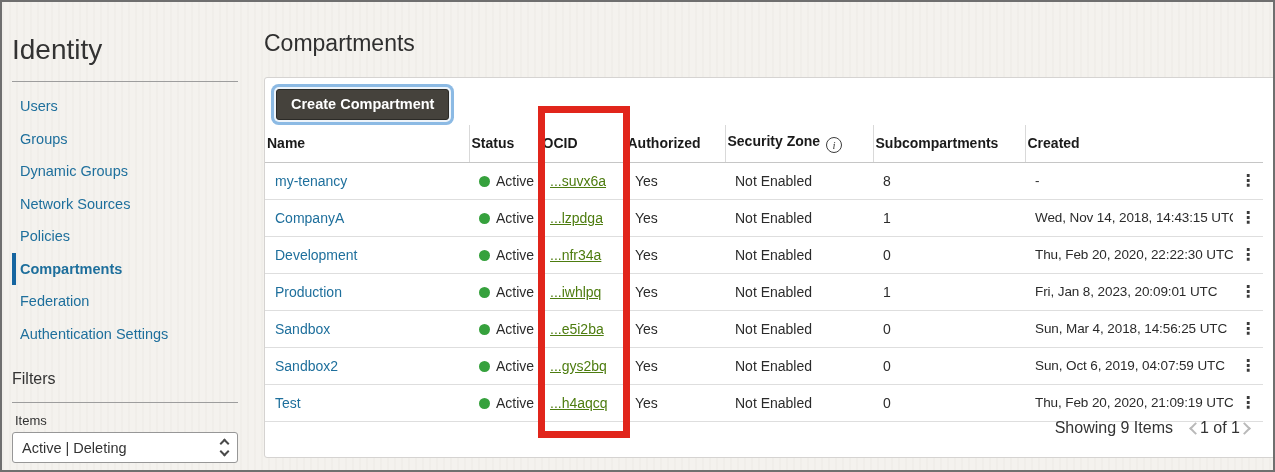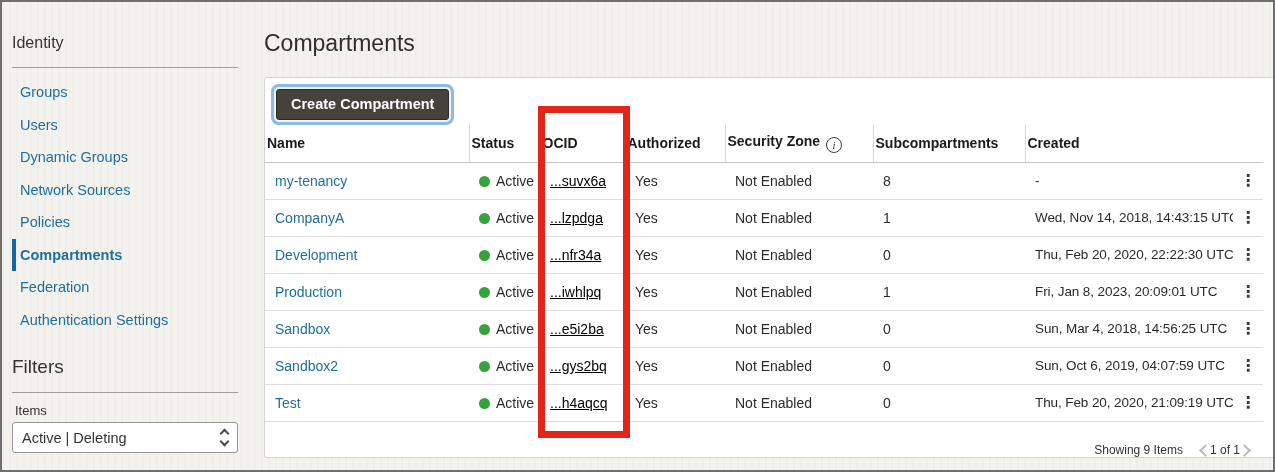--- a/index.html
+++ b/index.html
@@ -8,29 +8,29 @@
 
   .frame {
     position:relative; width:1275px; height:472px;
     border:2px solid #6f6f6f; overflow:hidden;
     background-color:#f4f2ee;
     background-image:repeating-linear-gradient(90deg, rgba(125,115,100,0.03) 0 2px, transparent 2px 7px);
   }
 
   
   .sidebar { position:absolute; left:0; top:0; width:248px; height:100%; padding:0 12px 0 10px; }
-  .sidebar-title { margin:32px 0 0 0; font-size:16px; color:#333; }
+  .sidebar-title { margin:32px 0 0 0; font-size:28px; color:#333; }
   .side-div { border:none; border-top:1px solid #9d9d9d; margin-top:15px; }
   .nav { list-style:none; margin-top:8px; }
   .nav-item {
     display:flex; align-items:center; height:32.5px;
     padding-left:8px; font-size:14.5px; color:#1e6f9c; cursor:pointer;
   }
   .nav-item.active { border-left:4px solid #1565a0; padding-left:4px; font-weight:bold; }
-  .filters-title { margin-top:20px; font-size:19px; color:#333; }
+  .filters-title { margin-top:20px; font-size:16px; color:#333; }
   .filters-div { border:none; border-top:1px solid #9d9d9d; margin-top:14px; }
   .state-label { margin-top:10px; font-size:13px; color:#333; padding-left:3px; }
   .state-select {
     margin-top:4px; height:31px; background:#fff; border:1px solid #979797; border-radius:3px;
     display:flex; align-items:center; justify-content:space-between;
     padding:0 9px; font-size:14.5px; color:#333; cursor:pointer;
   }
   .stepper { display:flex; flex-direction:column; gap:3px; align-items:center; }
   .chev-up, .chev-dn { width:7px; height:7px; border-left:2px solid #4a4a4a; border-bottom:2px solid #4a4a4a; }
   .chev-up { transform:rotate(135deg); }
@@ -58,35 +58,35 @@
     white-space:nowrap; overflow:hidden;
   }
   th:first-child, th.c-action { border-left:none; }
   td {
     height:37px; font-size:14px; color:#2b2b2b; padding:0 10px;
     border-bottom:1px solid #dedede; white-space:nowrap; overflow:hidden;
   }
   td.c-status { text-align:right; }
   .dot { display:inline-block; width:11px; height:11px; border-radius:50%; background:#36a13d; margin-right:6px; vertical-align:-1px; }
   a.name-link { color:#1e6f9c; text-decoration:none; cursor:pointer; }
-  a.ocid-link { color:#000000; text-decoration:underline; cursor:pointer; }
+  a.ocid-link { color:#4d7c0f; text-decoration:underline; cursor:pointer; }
   td.c-created { font-size:13.5px; letter-spacing:-0.1px; }
   td.c-action { padding:0; text-align:center; }
   .kebab { font-size:16px; font-weight:bold; color:#3a3a3a; cursor:pointer; line-height:1; }
 
   .info-icon {
     display:inline-flex; align-items:center; justify-content:center;
     width:16px; height:16px; border:1px solid #3d3d3d; border-radius:50%;
     font-family:"Liberation Serif","DejaVu Serif",serif; font-style:italic; font-weight:normal;
     font-size:11px; color:#3d3d3d; margin-left:6px; vertical-align:-3px; cursor:pointer;
   }
 
   .card-footer {
     position:absolute; bottom:0; left:0; width:998px; height:38px;
-    display:flex; align-items:flex-end; justify-content:flex-end; padding-right:14px; font-size:12px; color:#333;
+    display:flex; align-items:flex-start; justify-content:flex-end; padding-right:14px; font-size:16px; color:#333;
   }
   .pager { display:flex; align-items:center; margin-left:18px; }
   .pg-chev { width:9px; height:9px; border-left:2px solid #b9b9b9; border-bottom:2px solid #b9b9b9; cursor:pointer; }
   .pg-prev { transform:rotate(45deg); }
   .pg-next { transform:rotate(225deg); }
 
   
   .red-box {
     position:absolute; left:536px; top:104px; width:92px; height:332px;
     border:7px solid #e1251b; pointer-events:none; z-index:20;
@@ -94,22 +94,22 @@
 </style>
 </head>
 <body>
 
 <div class="frame">
 
   <div class="sidebar">
     <div class="sidebar-title">Identity</div>
     <hr class="side-div">
     <ul class="nav">
+        <li class="nav-item">Users</li>
         <li class="nav-item">Groups</li>
-        <li class="nav-item">Users</li>
         <li class="nav-item">Dynamic Groups</li>
         <li class="nav-item">Network Sources</li>
         <li class="nav-item">Policies</li>
         <li class="nav-item active">Compartments</li>
         <li class="nav-item">Federation</li>
         <li class="nav-item">Authentication Settings</li>
       </ul>
     <div class="filters-title">Filters</div>
     <hr class="filters-div">
     <div class="state-label">Items</div>

